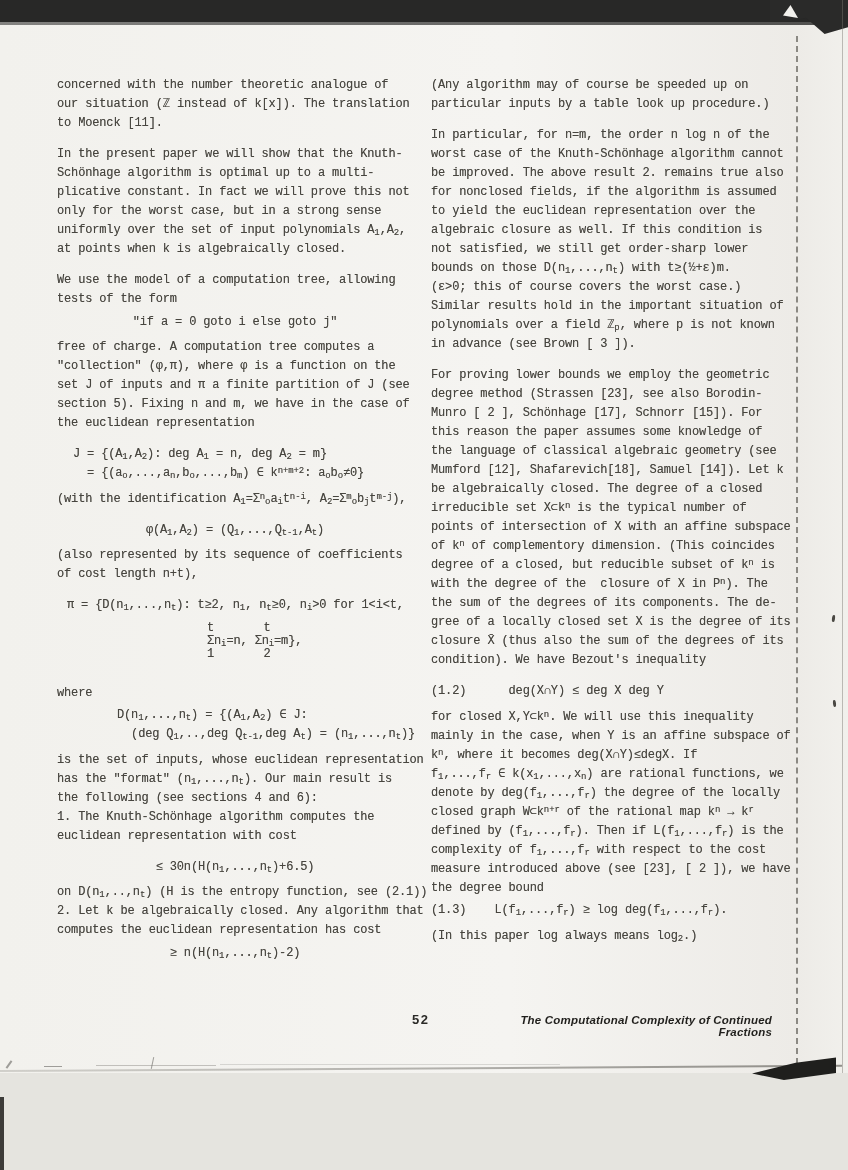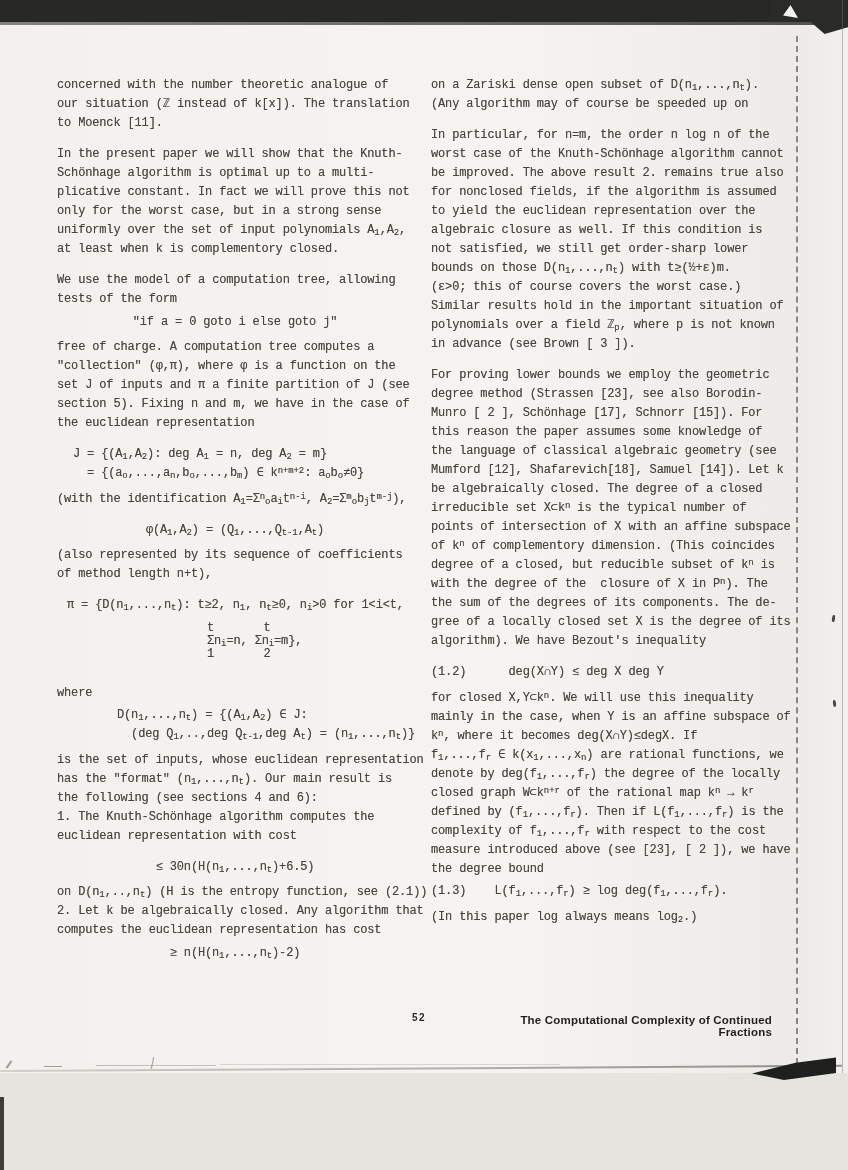--- a/index.html
+++ b/index.html
@@ -69,26 +69,26 @@
   .block.eq{margin:2px 0 7px 0;}
   .block.eqc{text-align:center;margin:4px 0 6px 0;}
   .block.sum{margin:0 0 23px 0;}
   .block.sum .line{line-height:13px;min-height:13px;}
   sub,sup{font-size:9px;line-height:0;letter-spacing:-.1px;}
   sub{vertical-align:-2px;}
   sup{vertical-align:3px;text-align:right;}
   
   .footer-num{
     position:absolute;top:1012px;left:412px;
-    font-family:"Liberation Sans",sans-serif;font-weight:bold;font-size:10px;
+    font-family:"Liberation Sans",sans-serif;font-weight:bold;font-size:13px;
     letter-spacing:1.5px;color:#2b2a27;
   }
   .footer-title{
     position:absolute;top:1014px;left:480px;width:292px;text-align:right;
-    font-family:"Liberation Sans",sans-serif;font-weight:bold;
+    font-family:"Liberation Sans",sans-serif;font-style:italic;font-weight:bold;
     font-size:11.5px;color:#201f1c;letter-spacing:.2px;
   }
 </style>
 </head>
 <body>
 
 <div class="page">
 
   <div class="topbar"></div>
   <div class="topbar-fuzz"></div>
@@ -100,21 +100,21 @@
         <div class="line">concerned with the number theoretic analogue of</div>
         <div class="line">our situation (ℤ instead of k[x]). The translation</div>
         <div class="line">to Moenck [11].</div>
       </div>
       <div class="block p">
         <div class="line">In the present paper we will show that the Knuth-</div>
         <div class="line">Schönhage algorithm is optimal up to a multi-</div>
         <div class="line">plicative constant. In fact we will prove this not</div>
         <div class="line">only for the worst case, but in a strong sense</div>
         <div class="line">uniformly over the set of input polynomials A<sub>1</sub>,A<sub>2</sub>,</div>
-        <div class="line">at least when k is complementory closed.</div>
+        <div class="line">at points when k is algebraically closed.</div>
       </div>
       <div class="block pt">
         <div class="line">We use the model of a computation tree, allowing</div>
         <div class="line">tests of the form</div>
       </div>
       <div class="block eqc">
         <div class="line">"if a = 0 goto i else goto j"</div>
       </div>
       <div class="block p">
         <div class="line">free of charge. A computation tree computes a</div>
@@ -128,21 +128,21 @@
         <div class="line">  = {(a<sub>o</sub>,...,a<sub>n</sub>,b<sub>o</sub>,...,b<sub>m</sub>) ∈ k<sup>n+m+2</sup>: a<sub>o</sub>b<sub>o</sub>≠0}</div>
       </div>
       <div class="block p">
         <div class="line">(with the identification A<sub>1</sub>=Σ<sup>n</sup><sub>o</sub>a<sub>i</sub>t<sup>n-i</sup>, A<sub>2</sub>=Σ<sup>m</sup><sub>o</sub>b<sub>j</sub>t<sup>m-j</sup>),</div>
       </div>
       <div class="block eqc">
         <div class="line">φ(A<sub>1</sub>,A<sub>2</sub>) = (Q<sub>1</sub>,...,Q<sub>t-1</sub>,A<sub>t</sub>)</div>
       </div>
       <div class="block p">
         <div class="line">(also represented by its sequence of coefficients</div>
-        <div class="line">of method length n+t),</div>
+        <div class="line">of cost length n+t),</div>
       </div>
       <div class="block eq" style="padding-left: 10px;">
         <div class="line">π = {D(n<sub>1</sub>,...,n<sub>t</sub>): t≥2, n<sub>1</sub>, n<sub>t</sub>≥0, n<sub>i</sub>&gt;0 for 1&lt;i&lt;t,</div>
       </div>
       <div class="block sum" style="padding-left: 150px;">
         <div class="line">t       t</div>
         <div class="line">Σn<sub>i</sub>=n, Σn<sub>i</sub>=m},</div>
         <div class="line">1       2</div>
       </div>
       <div class="block pt">
@@ -166,22 +166,22 @@
         <div class="line">on D(n<sub>1</sub>,..,n<sub>t</sub>) (H is the entropy function, see (2.1))</div>
         <div class="line">2. Let k be algebraically closed. Any algorithm that</div>
         <div class="line">computes the euclidean representation has cost</div>
       </div>
       <div class="block eqc">
         <div class="line">≥ n(H(n<sub>1</sub>,...,n<sub>t</sub>)-2)</div>
       </div>
     </div>
   <div class="col col-right">
       <div class="block p">
-        <div class="line">on a Zariski dense open subset of D(n<sub>1</sub>,...,n<sub>t</sub>).</div>
         <div class="line">(Any algorithm may of course be speeded up on</div>
+        <div class="line">particular inputs by a table look up procedure.)</div>
       </div>
       <div class="block p">
         <div class="line">In particular, for n=m, the order n log n of the</div>
         <div class="line">worst case of the Knuth-Schönhage algorithm cannot</div>
         <div class="line">be improved. The above result 2. remains true also</div>
         <div class="line">for nonclosed fields, if the algorithm is assumed</div>
         <div class="line">to yield the euclidean representation over the</div>
         <div class="line">algebraic closure as well. If this condition is</div>
         <div class="line">not satisfied, we still get order-sharp lower</div>
         <div class="line">bounds on those D(n<sub>1</sub>,...,n<sub>t</sub>) with t≥(½+ε)m.</div>
@@ -198,21 +198,22 @@
         <div class="line">the language of classical algebraic geometry (see</div>
         <div class="line">Mumford [12], Shafarevich[18], Samuel [14]). Let k</div>
         <div class="line">be algebraically closed. The degree of a closed</div>
         <div class="line">irreducible set X⊂k<sup>n</sup> is the typical number of</div>
         <div class="line">points of intersection of X with an affine subspace</div>
         <div class="line">of k<sup>n</sup> of complementory dimension. (This coincides</div>
         <div class="line">degree of a closed, but reducible subset of k<sup>n</sup> is</div>
         <div class="line">with the degree of the  closure of X in P<sup>n</sup>). The</div>
         <div class="line">the sum of the degrees of its components. The de-</div>
         <div class="line">gree of a locally closed set X is the degree of its</div>
-        <div class="line">algorithm). We have Bezout's inequality</div>
+        <div class="line">closure X̄ (thus also the sum of the degrees of its</div>
+        <div class="line">condition). We have Bezout's inequality</div>
       </div>
       <div class="block eq">
         <div class="line">(1.2)      deg(X∩Y) ≤ deg X deg Y</div>
       </div>
       <div class="block pt">
         <div class="line">for closed X,Y⊂k<sup>n</sup>. We will use this inequality</div>
         <div class="line">mainly in the case, when Y is an affine subspace of</div>
         <div class="line">k<sup>n</sup>, where it becomes deg(X∩Y)≤degX. If</div>
         <div class="line">f<sub>1</sub>,...,f<sub>r</sub> ∈ k(x<sub>1</sub>,...,x<sub>n</sub>) are rational functions, we</div>
         <div class="line">denote by deg(f<sub>1</sub>,...,f<sub>r</sub>) the degree of the locally</div>

